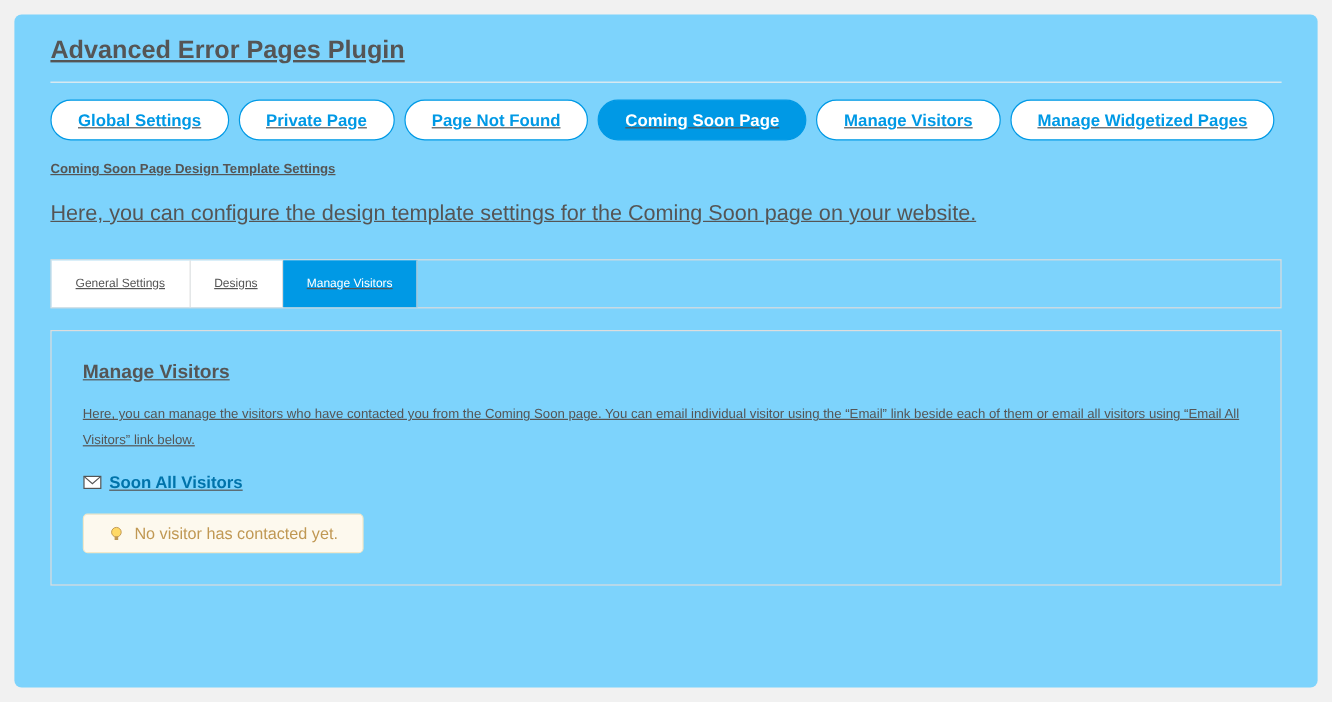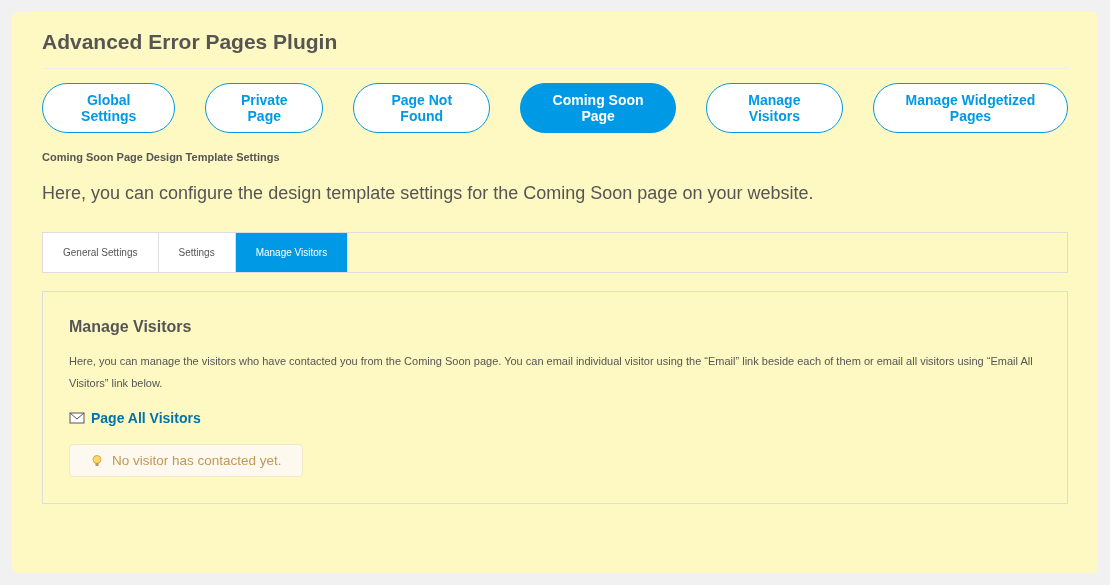--- a/index.html
+++ b/index.html
@@ -9,36 +9,37 @@
     }
     body {
       background-color: #f1f1f1;
       font-family: "Segoe UI", Tahoma, Geneva, Verdana, sans-serif;
       color: #555;
       width: 1110px;
       height: 585px;
       padding: 12px;
     }
     .card {
-      background: #fef9c3;
+      background: #7dd3fc;
       border-radius: 6px;
       padding: 18px 30px 30px 30px;
       height: 100%;
+      text-decoration: underline;
     }
     .page-title {
       font-size: 21px;
       font-weight: 700;
       color: #555;
       padding-bottom: 14px;
       border-bottom: 1px solid #eee;
       margin-bottom: 14px;
     }
     .pill-nav {
       display: flex;
-      gap: 30px;
+      gap: 8px;
       margin-bottom: 18px;
     }
     .pill {
       background: #fff;
       color: #0099e5;
       border: 1px solid #0099e5;
       border-radius: 999px;
       padding: 8px 22px;
       font-size: 14px;
       font-weight: 700;
@@ -144,36 +145,36 @@
       <button class="pill active">Coming Soon Page</button>
       <button class="pill">Manage Visitors</button>
       <button class="pill">Manage Widgetized Pages</button>
     </nav>
 
   <h2 class="section-title">Coming Soon Page Design Template Settings</h2>
   <p class="section-desc">Here, you can configure the design template settings for the Coming Soon page on your website.</p>
 
   <div class="tabs-bar" id="tabs-bar">
       <div class="tab">General Settings</div>
-      <div class="tab">Settings</div>
+      <div class="tab">Designs</div>
       <div class="tab active">Manage Visitors</div>
     </div>
 
   <div class="content-box">
     <h3 class="content-title">Manage Visitors</h3>
     <p class="content-desc">Here, you can manage the visitors who have contacted you from the Coming Soon page. You can email individual visitor using the “Email” link beside each of them or email all visitors using “Email All Visitors” link below.</p>
 
     <div class="email-link-row">
       <span class="email-icon">
         <svg viewBox="0 0 16 14">
           <rect x="1" y="2" width="14" height="10" fill="#fff" stroke="#555" stroke-width="1"></rect>
           <path d="M1 2 L8 8 L15 2" fill="none" stroke="#555" stroke-width="1"></path>
         </svg>
       </span>
-      <a class="email-link">Page All Visitors</a>
+      <a class="email-link">Soon All Visitors</a>
     </div>
 
     <div class="notice-box">
       <span class="bulb-icon">
         <svg viewBox="0 0 14 14">
           <circle cx="7" cy="5.5" r="4" fill="#ffd966" stroke="#c09853" stroke-width="0.8"></circle>
           <rect x="5.5" y="9" width="3" height="3" fill="#c09853"></rect>
         </svg>
       </span>
       <span class="notice-text">No visitor has contacted yet.</span>

